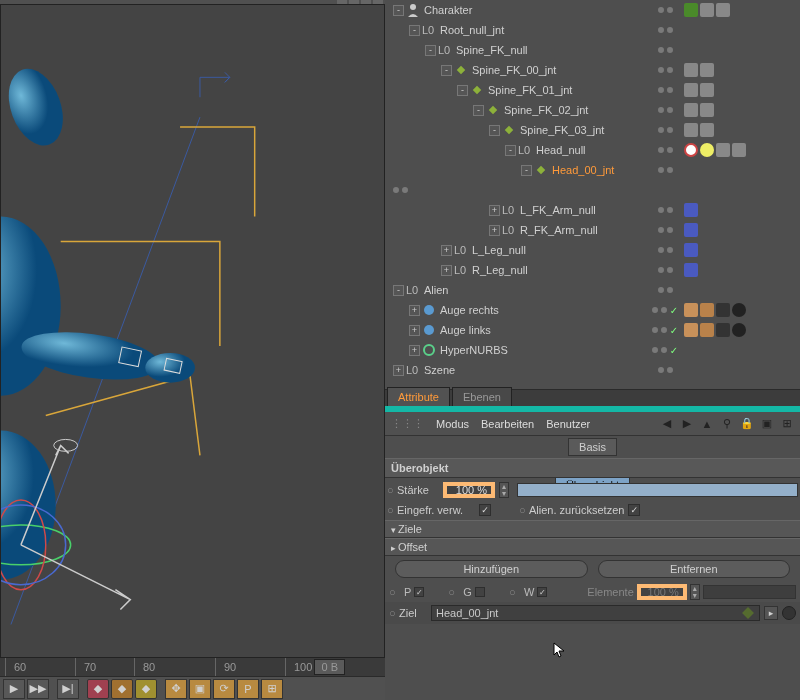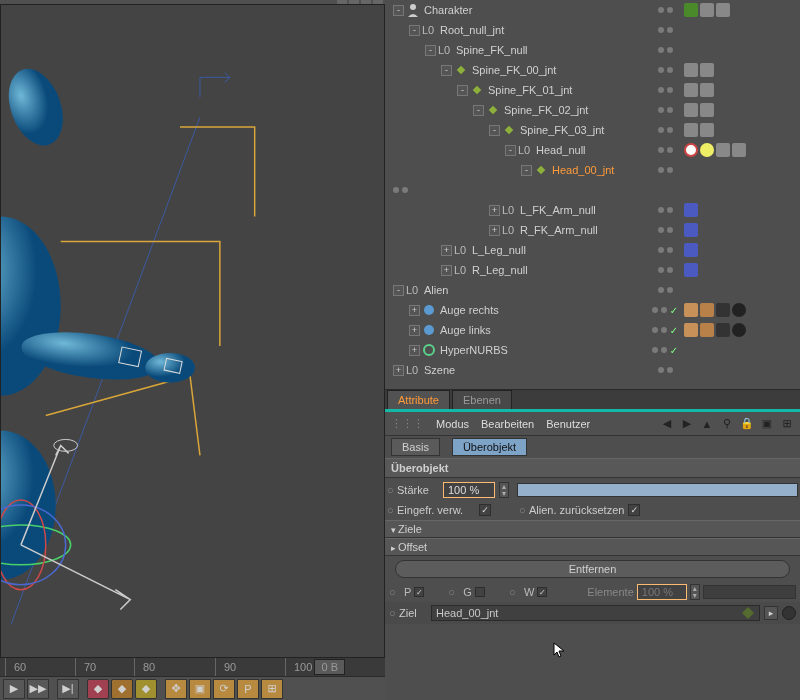--- a/index.html
+++ b/index.html
@@ -36,43 +36,43 @@
   .obj-name { color: #d0d0d0; }
   .obj-name.sel { color: #ff9a3a; }
   .obj-dots { width: 30px; display: flex; gap: 3px; align-items: center; justify-content: center; }
   .obj-dot { width: 6px; height: 6px; border-radius: 50%; background: #7a7a7a; }
   .obj-check { color: #7fff7f; font-size: 10px; }
   .obj-tags { width: 120px; display: flex; gap: 2px; align-items: center; padding-left: 4px; }
   .obj-tag { width: 14px; height: 14px; border-radius: 2px; }
   
   
   .attr-panel { height: 310px; background: #4e4e4e; display: flex; flex-direction: column; }
-  .attr-tabs { height: 22px; background: #3c3c3c; display: flex; align-items: flex-end; border-bottom: 3px solid #14b8a6; }
+  .attr-tabs { height: 22px; background: #3c3c3c; display: flex; align-items: flex-end; border-bottom: 6px solid #14b8a6; }
   .attr-tab { padding: 3px 10px; background: #484848; color: #999; border: 1px solid #222; border-bottom: none; margin-left: 2px; cursor: pointer; }
   .attr-tab.active { color: #ff9a3a; background: #525252; }
   
   .attr-menu { height: 24px; background: #505050; display: flex; align-items: center; padding: 0 6px; gap: 12px; border-bottom: 1px solid #333; }
   .attr-menu-item { color: #ddd; cursor: pointer; }
   .attr-menu-icons { margin-left: auto; display: flex; gap: 6px; }
   .attr-menu-icon { width: 14px; height: 14px; color: #222; cursor: pointer; display: flex; align-items: center; justify-content: center; }
   
   .attr-header { height: 22px; background: #585858; display: flex; align-items: center; padding: 0 6px; gap: 6px; border-bottom: 1px solid #333; }
   .attr-header-icon { width: 16px; height: 16px; }
   
-  .attr-subtabs { height: 22px; background: #4e4e4e; display: flex; align-items: center; padding: 2px 6px; gap: 12px; }
+  .attr-subtabs { height: 22px; background: #4e4e4e; display: flex; align-items: center; padding: 2px 6px; gap: 20px; flex-direction: column; }
   .attr-subtab { padding: 2px 10px; background: #5a5a5a; border: 1px solid #333; cursor: pointer; }
   .attr-subtab.active { background: #7da3c7; color: #111; }
   
   .attr-section-title { background: #585858; padding: 3px 6px; font-weight: bold; border-top: 1px solid #666; border-bottom: 1px solid #333; }
   .attr-body { flex: 1; overflow: auto; padding: 2px 0; }
   
   .attr-row { display: flex; align-items: center; height: 20px; padding: 0 2px; gap: 4px; }
   .attr-bullet { width: 6px; color: #888; text-align: center; }
   .attr-label { color: #ccc; }
-  .attr-input { background: #424242; border: 1px solid #fdba74; color: #ddd; padding: 1px 4px; height: 16px; }
+  .attr-input { background: #424242; border: 4px solid #fdba74; color: #ddd; padding: 1px 4px; height: 16px; text-align: right; }
   .attr-spinner { width: 10px; height: 16px; background: #555; border: 1px solid #333; font-size: 8px; color: #aaa; text-align: center; line-height: 7px; }
   .attr-slider { flex: 1; height: 14px; background: #94b0ca; border: 1px solid #333; margin-left: 4px; }
   .attr-check { width: 12px; height: 12px; background: #424242; border: 1px solid #2e2e2e; display: inline-flex; align-items: center; justify-content: center; color: #ddd; font-size: 9px; }
   
   .attr-collapse { background: #565656; padding: 2px 6px; border-top: 1px solid #666; border-bottom: 1px solid #333; cursor: pointer; }
   .attr-collapse::before { content: "▸ "; font-size: 9px; }
   .attr-collapse.open::before { content: "▾ "; }
   
   .attr-btn-row { display: flex; gap: 10px; padding: 4px 10px; }
   .attr-btn { flex: 1; background: #5c5c5c; border: 1px solid #333; border-radius: 9px; text-align: center; padding: 2px; cursor: pointer; }
@@ -558,20 +558,21 @@
           <span class="attr-label" style="width:78px">Eingefr. verw.</span>
           <span class="attr-check">✓</span>
           <span style="width:20px"></span>
           <span class="attr-bullet">○</span>
           <span class="attr-label">Alien. zurücksetzen</span>
           <span class="attr-check">✓</span>
         </div>
         <div class="attr-collapse open">Ziele</div>
         <div class="attr-collapse">Offset</div>
         <div class="attr-btn-row">
+          <div class="attr-btn">Hinzufügen</div>
           <div class="attr-btn">Entfernen</div>
         </div>
         <div class="attr-inline">
           <span class="attr-bullet">○</span>
           <span class="lbl">P</span>
           <span class="mini-check">✓</span>
           <span style="width:18px"></span>
           <span class="attr-bullet">○</span>
           <span class="lbl">G</span>
           <span class="mini-check"></span>

